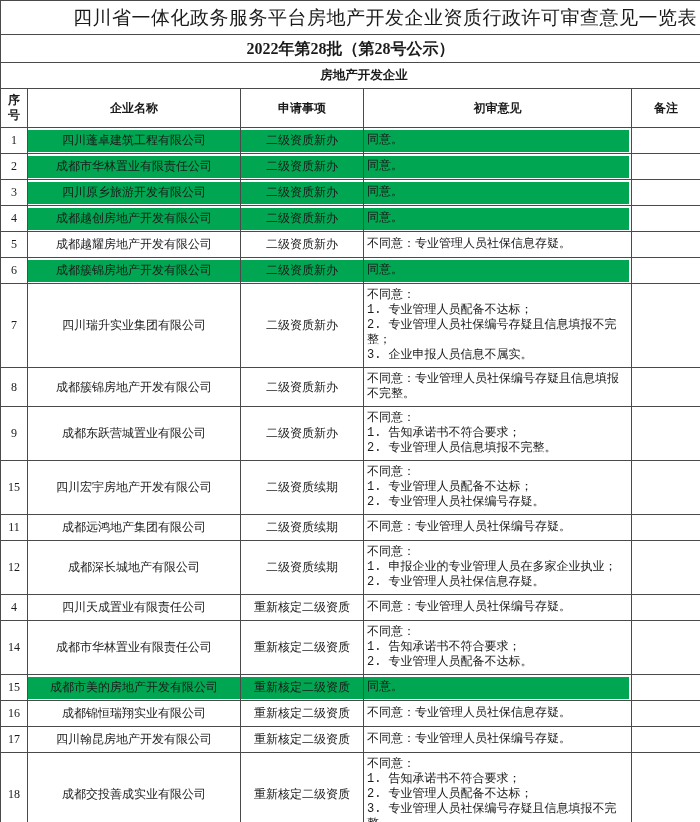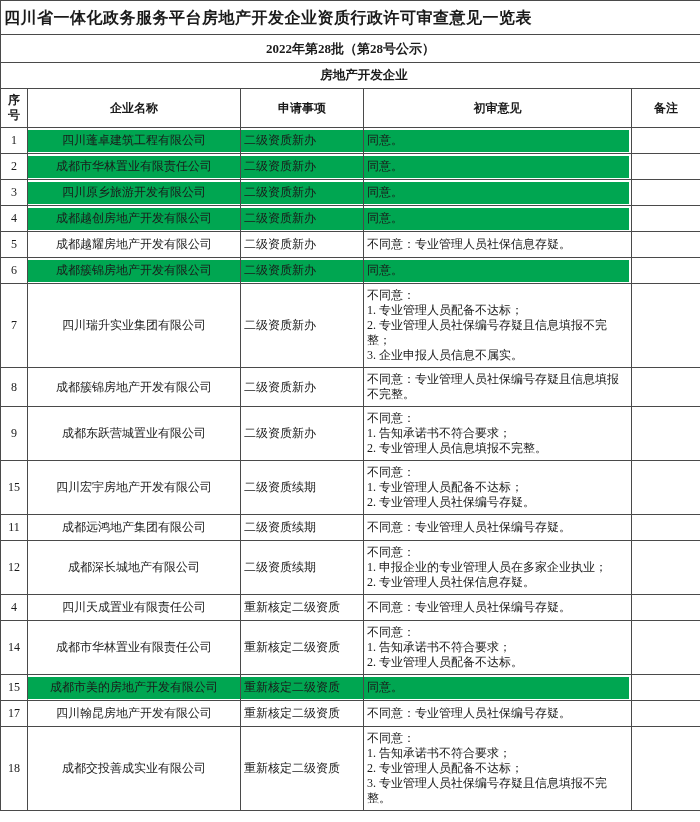--- a/index.html
+++ b/index.html
@@ -14,37 +14,37 @@
     width: 700px; table-layout: fixed; border-collapse: collapse;
   }
   table.review td, table.review th {
     border: 1px solid var(--grid);
     font-size: 12px; line-height: 15px;
     vertical-align: middle;
     padding: 4px 3px;
     overflow: hidden;
   }
   tr.title-row td {
-    height: 34px; text-align: left; font-weight: bold;
-    font-size: 16px; letter-spacing: 0.5px;
+    height: 34px; text-align: right; font-weight: normal;
+    font-size: 19px; letter-spacing: 0.5px;
   }
   tr.batch-row td {
-    height: 28px; text-align: center; font-weight: bold; font-size: 13px; font-family: Liberation Serif, serif;
+    height: 28px; text-align: center; font-weight: bold; font-size: 16px; font-family: Liberation Serif, serif;
   }
   tr.section-row td {
     height: 26px; text-align: center; font-weight: bold; font-size: 12.5px; padding-left: 30px;
   }
   tr.head-row th {
     height: 33px; text-align: center; font-weight: bold; font-size: 12px;
   }
   tbody tr { height: 26px; }
   td.c-seq   { text-align: center; }
   td.c-company { text-align: center; padding-left: 5px; }
-  td.c-app   { text-align: left; }
-  td.c-op    { text-align: left; padding-left: 5px; white-space: pre-line; }
+  td.c-app   { text-align: center; }
+  td.c-op    { text-align: left; padding-left: 5px; white-space: pre-line; font-family: Liberation Mono, monospace; }
   td.c-remark { text-align: center; }
   
   tr.approved td.c-company,
   tr.approved td.c-app,
   tr.approved td.c-op {
     background: var(--approved-green);
     box-shadow: inset 0 2px 0 #ffffff, inset 0 -1px 0 #ffffff;
   }
   tr.approved td.c-op {
     box-shadow: inset 0 2px 0 #ffffff, inset 0 -1px 0 #ffffff, inset -2px 0 0 #ffffff;
@@ -190,20 +190,27 @@
     <td class="c-remark"></td>
   </tr>
       <tr class="approved">
     <td class="c-seq">15</td>
     <td class="c-company">成都市美的房地产开发有限公司</td>
     <td class="c-app">重新核定二级资质</td>
     <td class="c-op">同意。</td>
     <td class="c-remark"></td>
   </tr>
       <tr>
+    <td class="c-seq">16</td>
+    <td class="c-company">成都锦恒瑞翔实业有限公司</td>
+    <td class="c-app">重新核定二级资质</td>
+    <td class="c-op">不同意：专业管理人员社保信息存疑。</td>
+    <td class="c-remark"></td>
+  </tr>
+      <tr>
     <td class="c-seq">17</td>
     <td class="c-company">四川翰昆房地产开发有限公司</td>
     <td class="c-app">重新核定二级资质</td>
     <td class="c-op">不同意：专业管理人员社保编号存疑。</td>
     <td class="c-remark"></td>
   </tr>
       <tr>
     <td class="c-seq">18</td>
     <td class="c-company">成都交投善成实业有限公司</td>
     <td class="c-app">重新核定二级资质</td>

